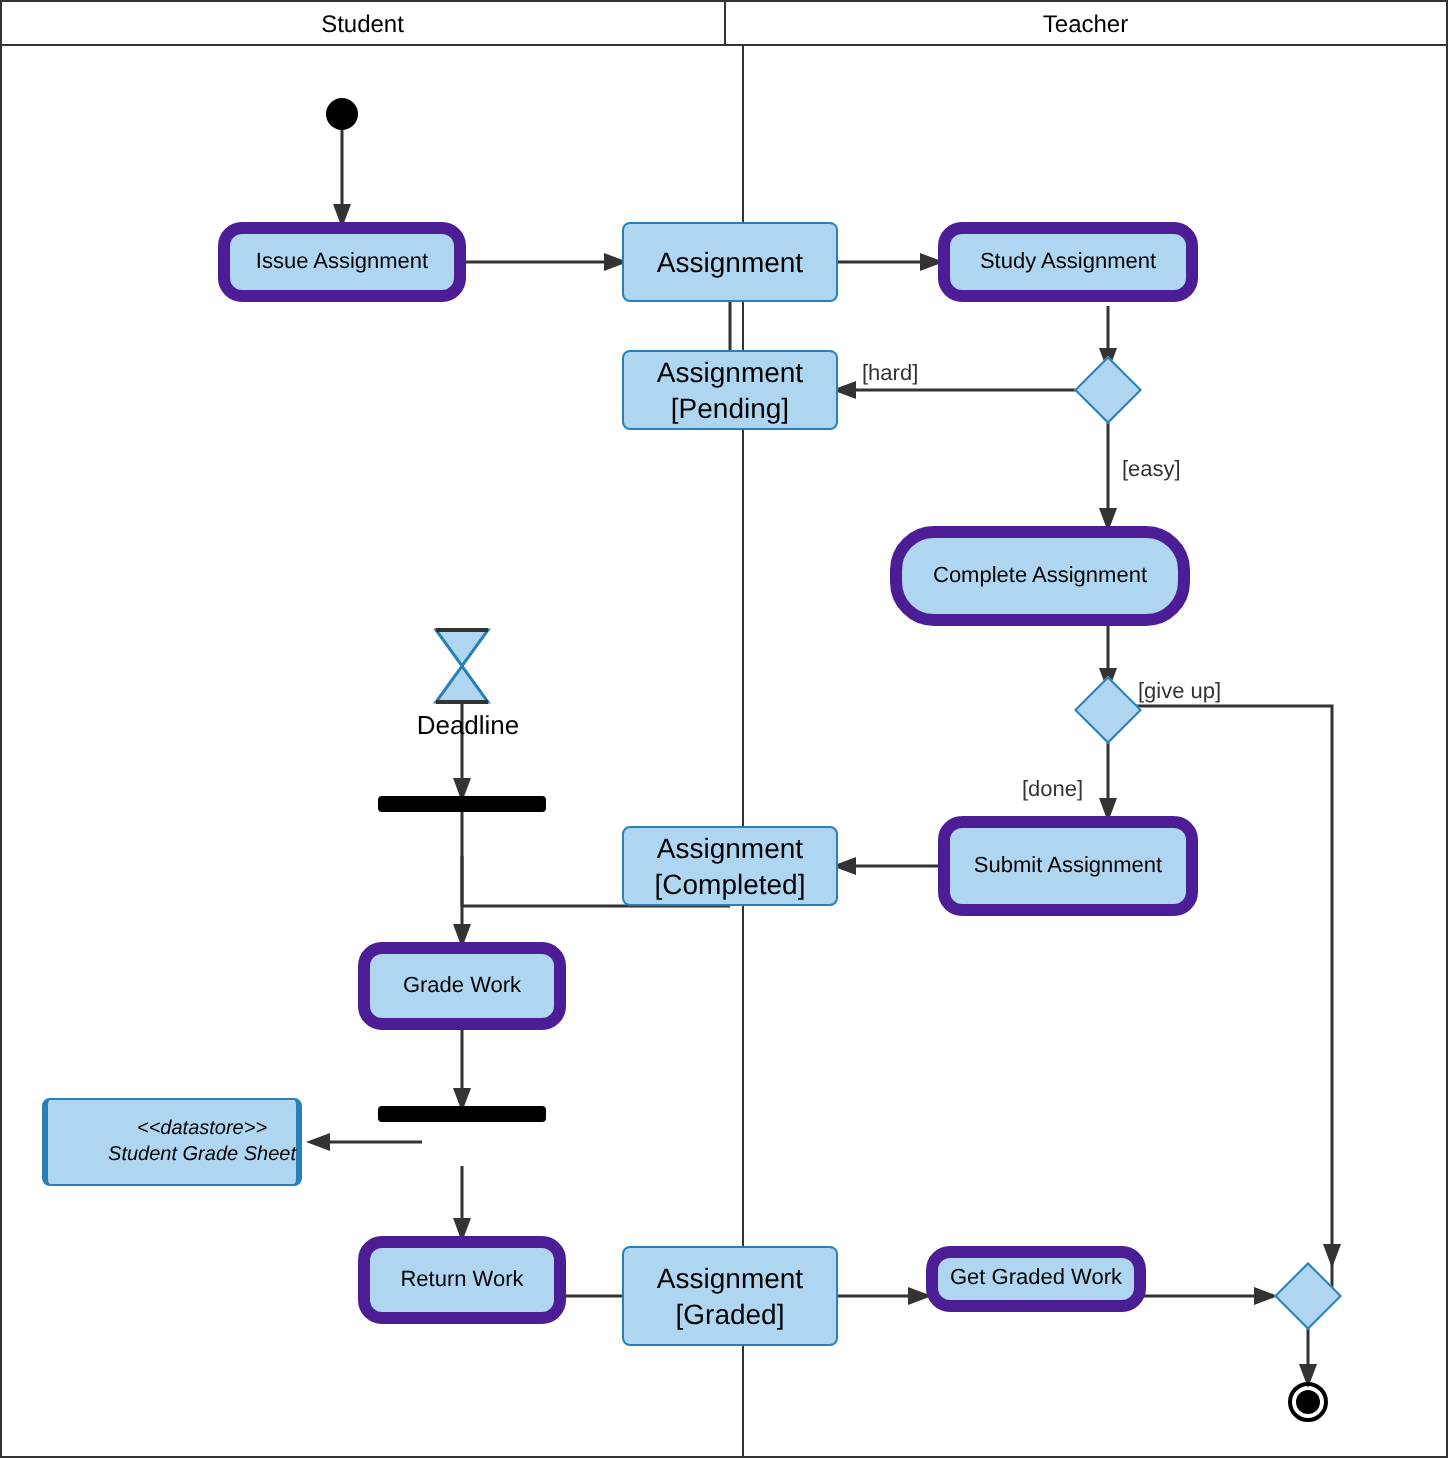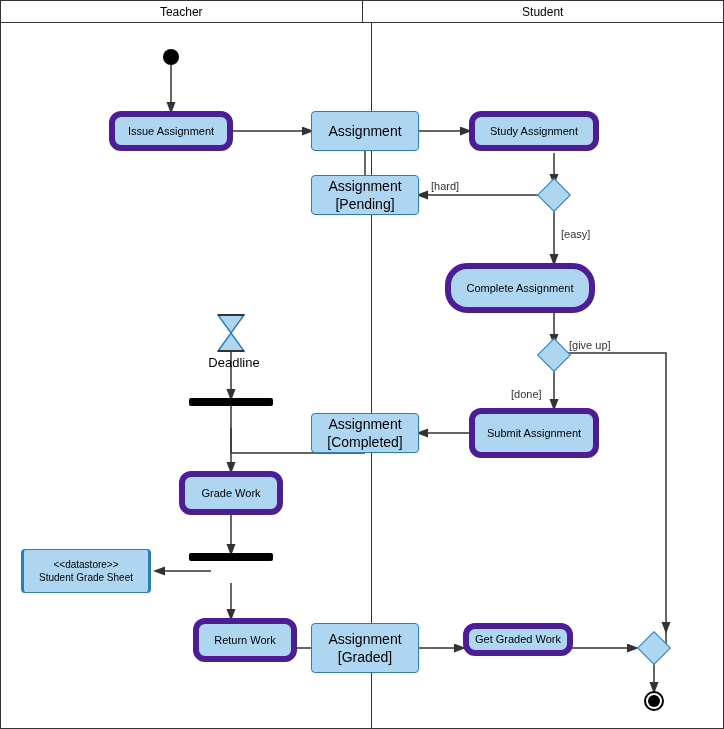--- a/index.html
+++ b/index.html
@@ -62,24 +62,25 @@
       font-size: 14px;
       line-height: 1.3;
     }
     .uml-node-datastore {
       position: absolute;
       background: #aed6f1;
       border: 1px solid #2980b9;
       border-radius: 4px;
       display: flex;
       align-items: center;
-      justify-content: center;
+      justify-content: flex-end;
       text-align: center;
       font-size: 10px;
       line-height: 1.3;
+      font-style: italic;
     }
     .diamond {
       position: absolute;
       width: 24px;
       height: 24px;
       background: #aed6f1;
       border: 1px solid #2980b9;
       transform: rotate(45deg);
     }
     .initial-node {
@@ -114,22 +115,22 @@
       position: absolute;
       overflow: visible;
       pointer-events: none;
     }
   </style>
 </head>
 <body>
 
 <div class="diagram-container">
   <div class="swimlane-header">
+    <div class="lane-title">Student</div>
     <div class="lane-title">Teacher</div>
-    <div class="lane-title">Student</div>
   </div>
   <div class="swimlane-body">
     <div class="divider-line"></div>
 
     <svg class="arrow" style="left:0;top:0;width:724px;height:707px;">
 
       <line x1="170" y1="42" x2="170" y2="88" stroke="#333" stroke-width="1.5" marker-end="url(#arrow)"></line>
 
       <line x1="216" y1="108" x2="310" y2="108" stroke="#333" stroke-width="1.5" marker-end="url(#arrow)"></line>
 
@@ -239,21 +240,21 @@
     <div class="uml-node" style="left:178px; top:448px; width:104px; height:44px;">
       <span>Grade Work</span>
     </div>
 
     <div class="fork-bar" style="left:188px; top:530px; width:84px; height:8px;"></div>
 
     <div class="uml-node-datastore" style="left:20px; top:526px; width:130px; height:44px; border-left: 3px solid #2980b9; border-right: 3px solid #2980b9;">
       <span>&lt;&lt;datastore&gt;&gt;<br>Student Grade Sheet</span>
     </div>
 
-    <div class="uml-node" style="left:192px; top:595px; width:104px; height:44px;">
+    <div class="uml-node" style="left:178px; top:595px; width:104px; height:44px;">
       <span>Return Work</span>
     </div>
 
     <div class="uml-node-rect" style="left:310px; top:600px; width:108px; height:50px;">
       <span>Assignment<br>[Graded]</span>
     </div>
 
     <div class="uml-node" style="left:462px; top:600px; width:110px; height:33px;">
       <span>Get Graded Work</span>
     </div>

